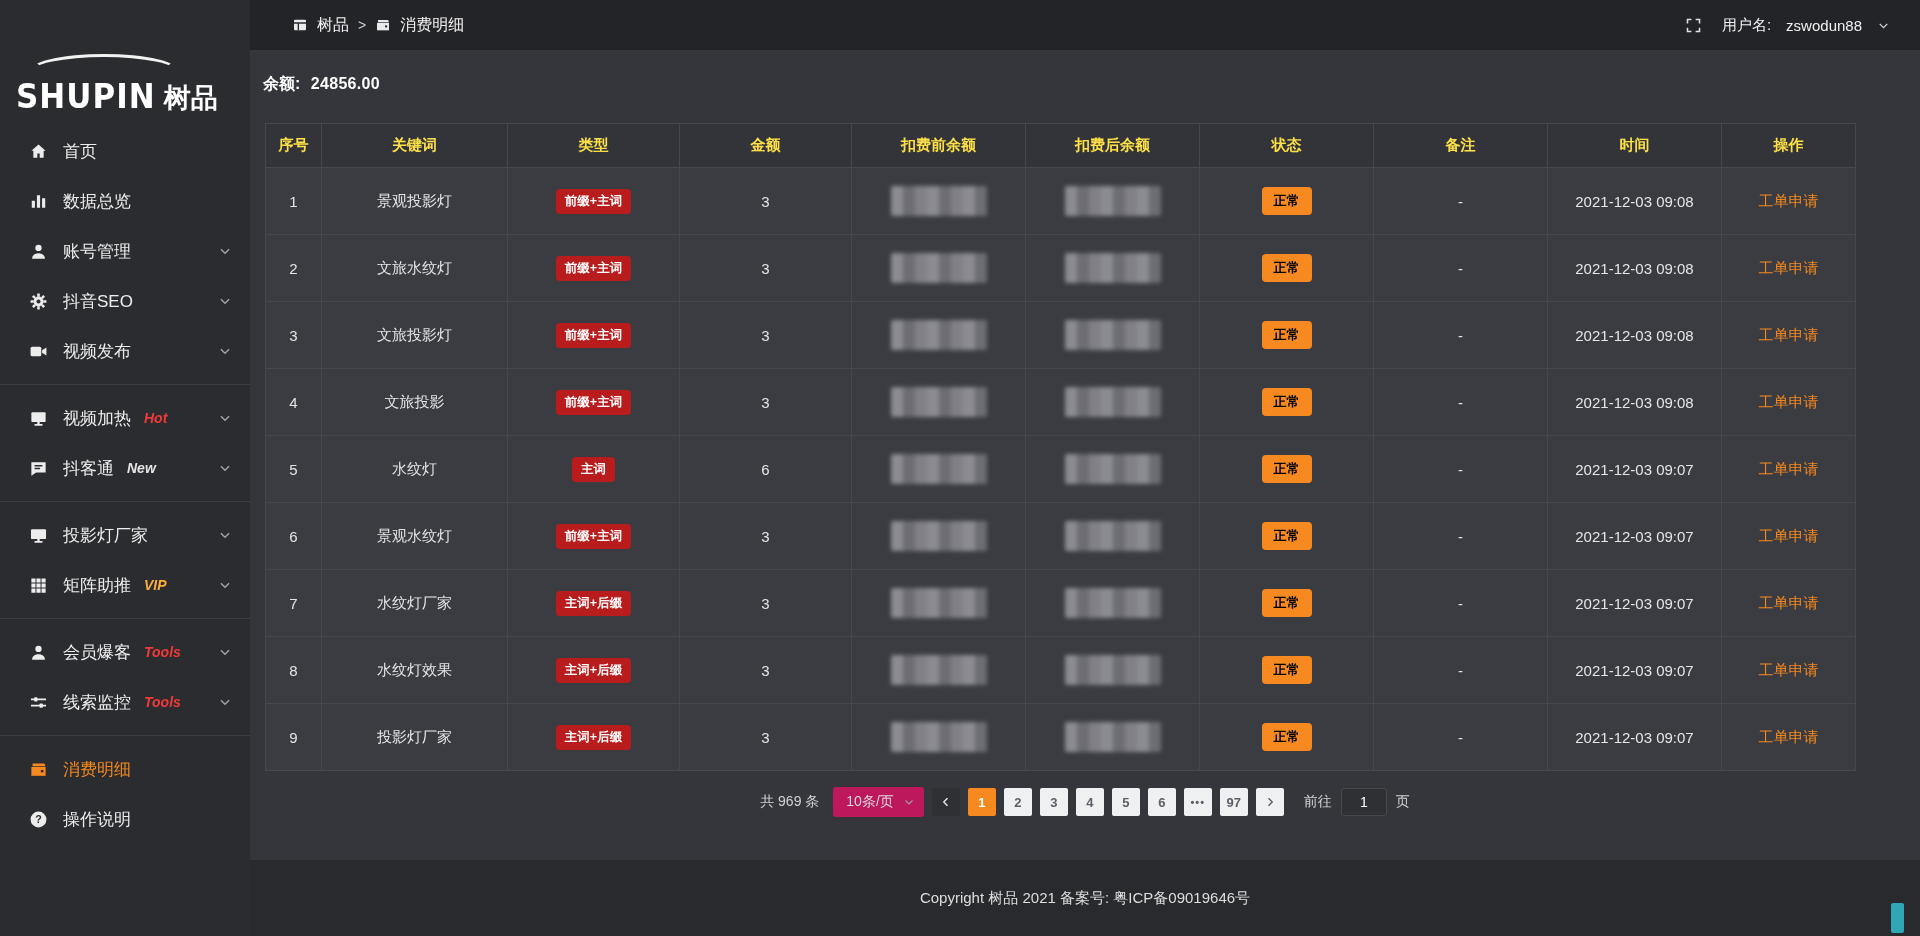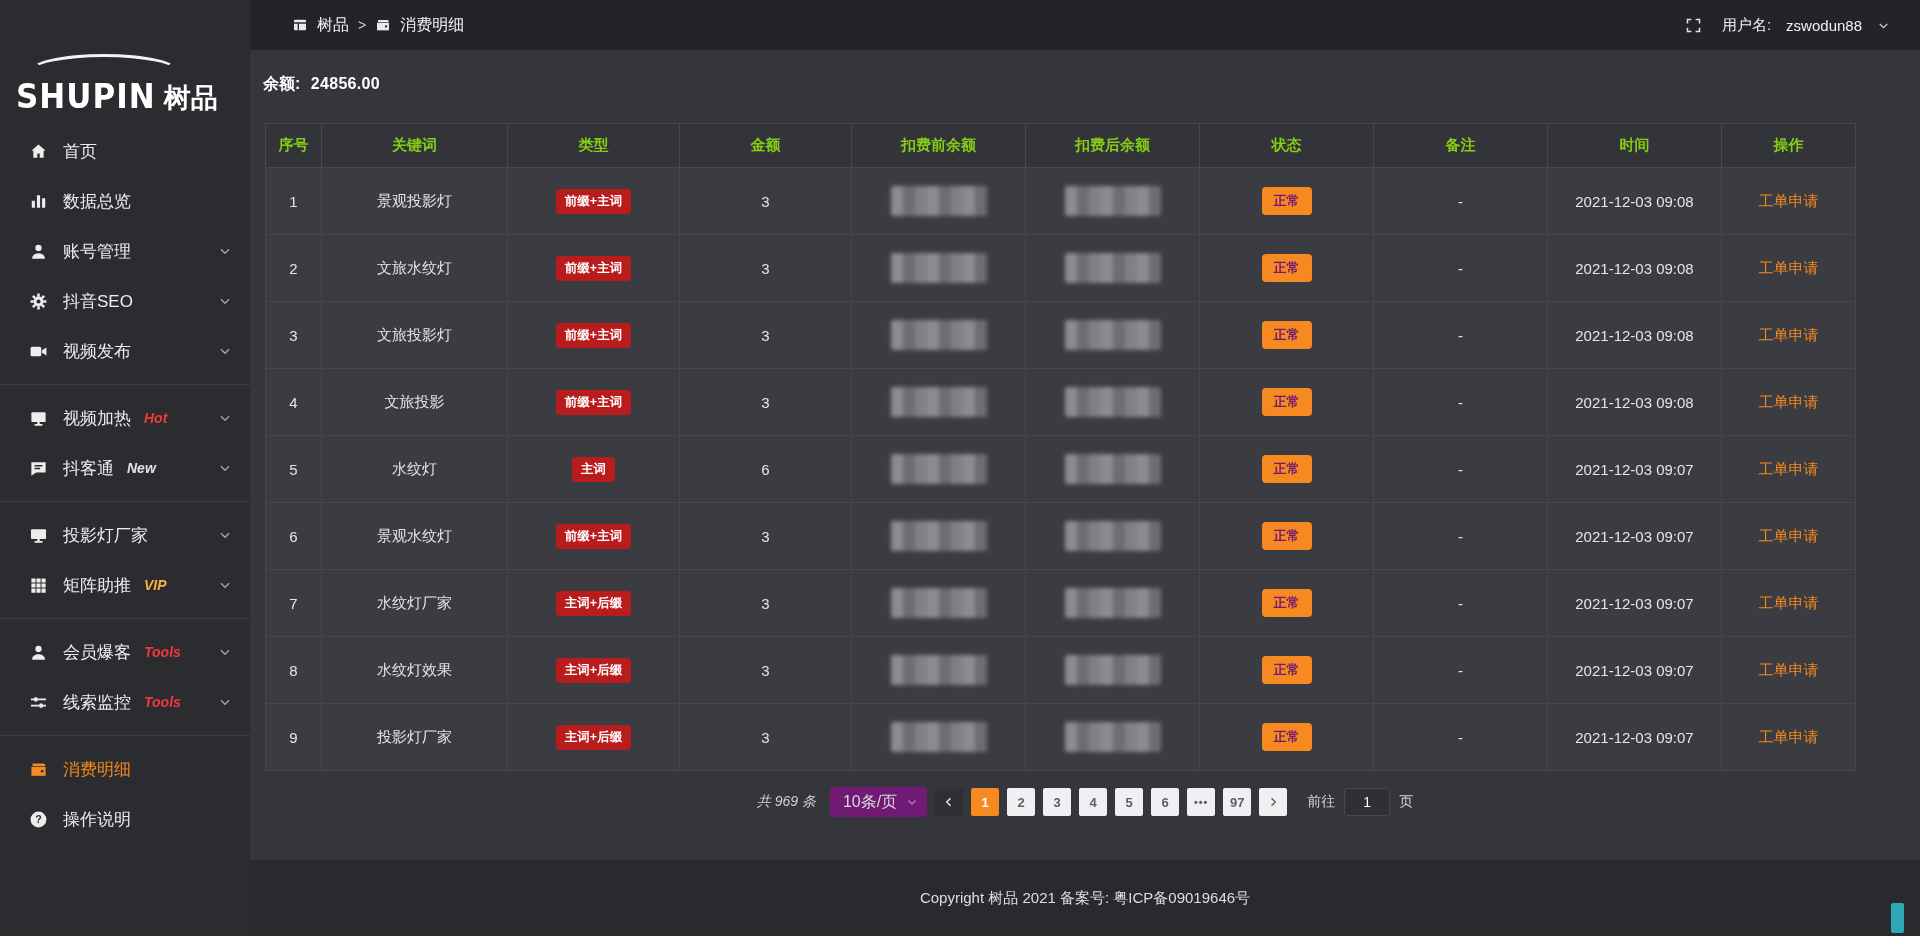--- a/index.html
+++ b/index.html
@@ -32,34 +32,34 @@
   .user-box { display:flex; align-items:center; gap:15px; font-size:15px; color:#f0f1f2; cursor:pointer; }
   .user-box .icon { width:13px; height:13px; color:#cfd0d2; }
 
   
   .content { position:absolute; left:250px; right:0; top:50px; bottom:0; background:#34363b; }
   .balance { margin:24px 0 0 13px; font-size:16px; font-weight:bold; color:#fff; }
   .balance b { margin-left:6px; letter-spacing:.3px; }
 
   .table-wrap { margin:28px 65px 0 15px; }
   table { width:100%; border-collapse:collapse; table-layout:fixed; background:#3a3c41; }
-  th { background:#323439; height:44px; font-size:15px; font-weight:bold; color:#84cc16; border:1px solid #46484d; }
+  th { background:#323439; height:44px; font-size:15px; font-weight:bold; color:#fde047; border:1px solid #46484d; }
   td { height:67px; text-align:center; vertical-align:middle; font-size:15px; color:#e4e5e7; border:1px solid #46484d; }
   .type-badge { display:inline-block; background:#b91c1c; color:#fff; font-size:12.5px; font-weight:bold; padding:4px 9px; border-radius:4px; }
-  .status-badge { display:inline-block; background:#f6891f; color:#701a75; font-size:13px; font-weight:bold; padding:5px 12px; border-radius:4px; }
+  .status-badge { display:inline-block; background:#f6891f; color:#000000; font-size:13px; font-weight:bold; padding:5px 12px; border-radius:4px; }
   .blur-block { width:96px; height:30px; margin:0 auto; border-radius:2px; opacity:.85; filter:blur(2px);
      background-image:
        repeating-linear-gradient(90deg,#9a9aa0 0 12px,#76767c 12px 24px,#8d8d93 24px 36px),
        repeating-linear-gradient(0deg,rgba(255,255,255,.28) 0 10px,rgba(50,52,57,.45) 10px 20px); }
   .action-link { color:#f6891f; cursor:pointer; }
 
   
   .pagination { margin-top:16px; display:flex; justify-content:center; align-items:center; gap:8px; font-size:14px; color:#d2d3d5; }
-  .pg-total { margin-right:6px;font-style:italic; }
-  .pg-size { position:relative; height:30px; background:#701a75; border-radius:3px; color:#d9dadc; font-size:16px; display:flex; align-items:center; padding:0 30px 0 13px; cursor:pointer; }
+  .pg-total { margin-right:6px; }
+  .pg-size { position:relative; height:30px; background:#be185d; border-radius:3px; color:#d9dadc; font-size:14px; display:flex; align-items:center; padding:0 30px 0 13px; cursor:pointer; }
   .pg-size .icon { position:absolute; right:9px; width:12px; height:12px; color:#9b9c9f; }
   .pg-btn { min-width:28px; height:28px; border:none; border-radius:2px; display:inline-flex; align-items:center; justify-content:center; font-family:inherit; font-size:13px; font-weight:bold; cursor:pointer; padding:0 4px; }
   .pg-prev { background:#2f3034; color:#e8e9ea; }
   .pg-next { background:#eef0f2; color:#5c6067; }
   .pg-btn .icon { width:12px; height:12px; }
   .pg-num { background:#eef0f2; color:#5c6067; }
   .pg-num.active { background:#f6891f; color:#fff; }
   .pg-ellipsis { letter-spacing:1px; font-size:11px; }
   .pg-goto { margin-left:12px; display:flex; align-items:center; gap:9px; color:#d2d3d5; }
   .pg-input { width:46px; height:28px; background:#2f3034; border:1px solid #47484c; border-radius:3px; color:#fff; text-align:center; font-size:14px; font-family:inherit; }

